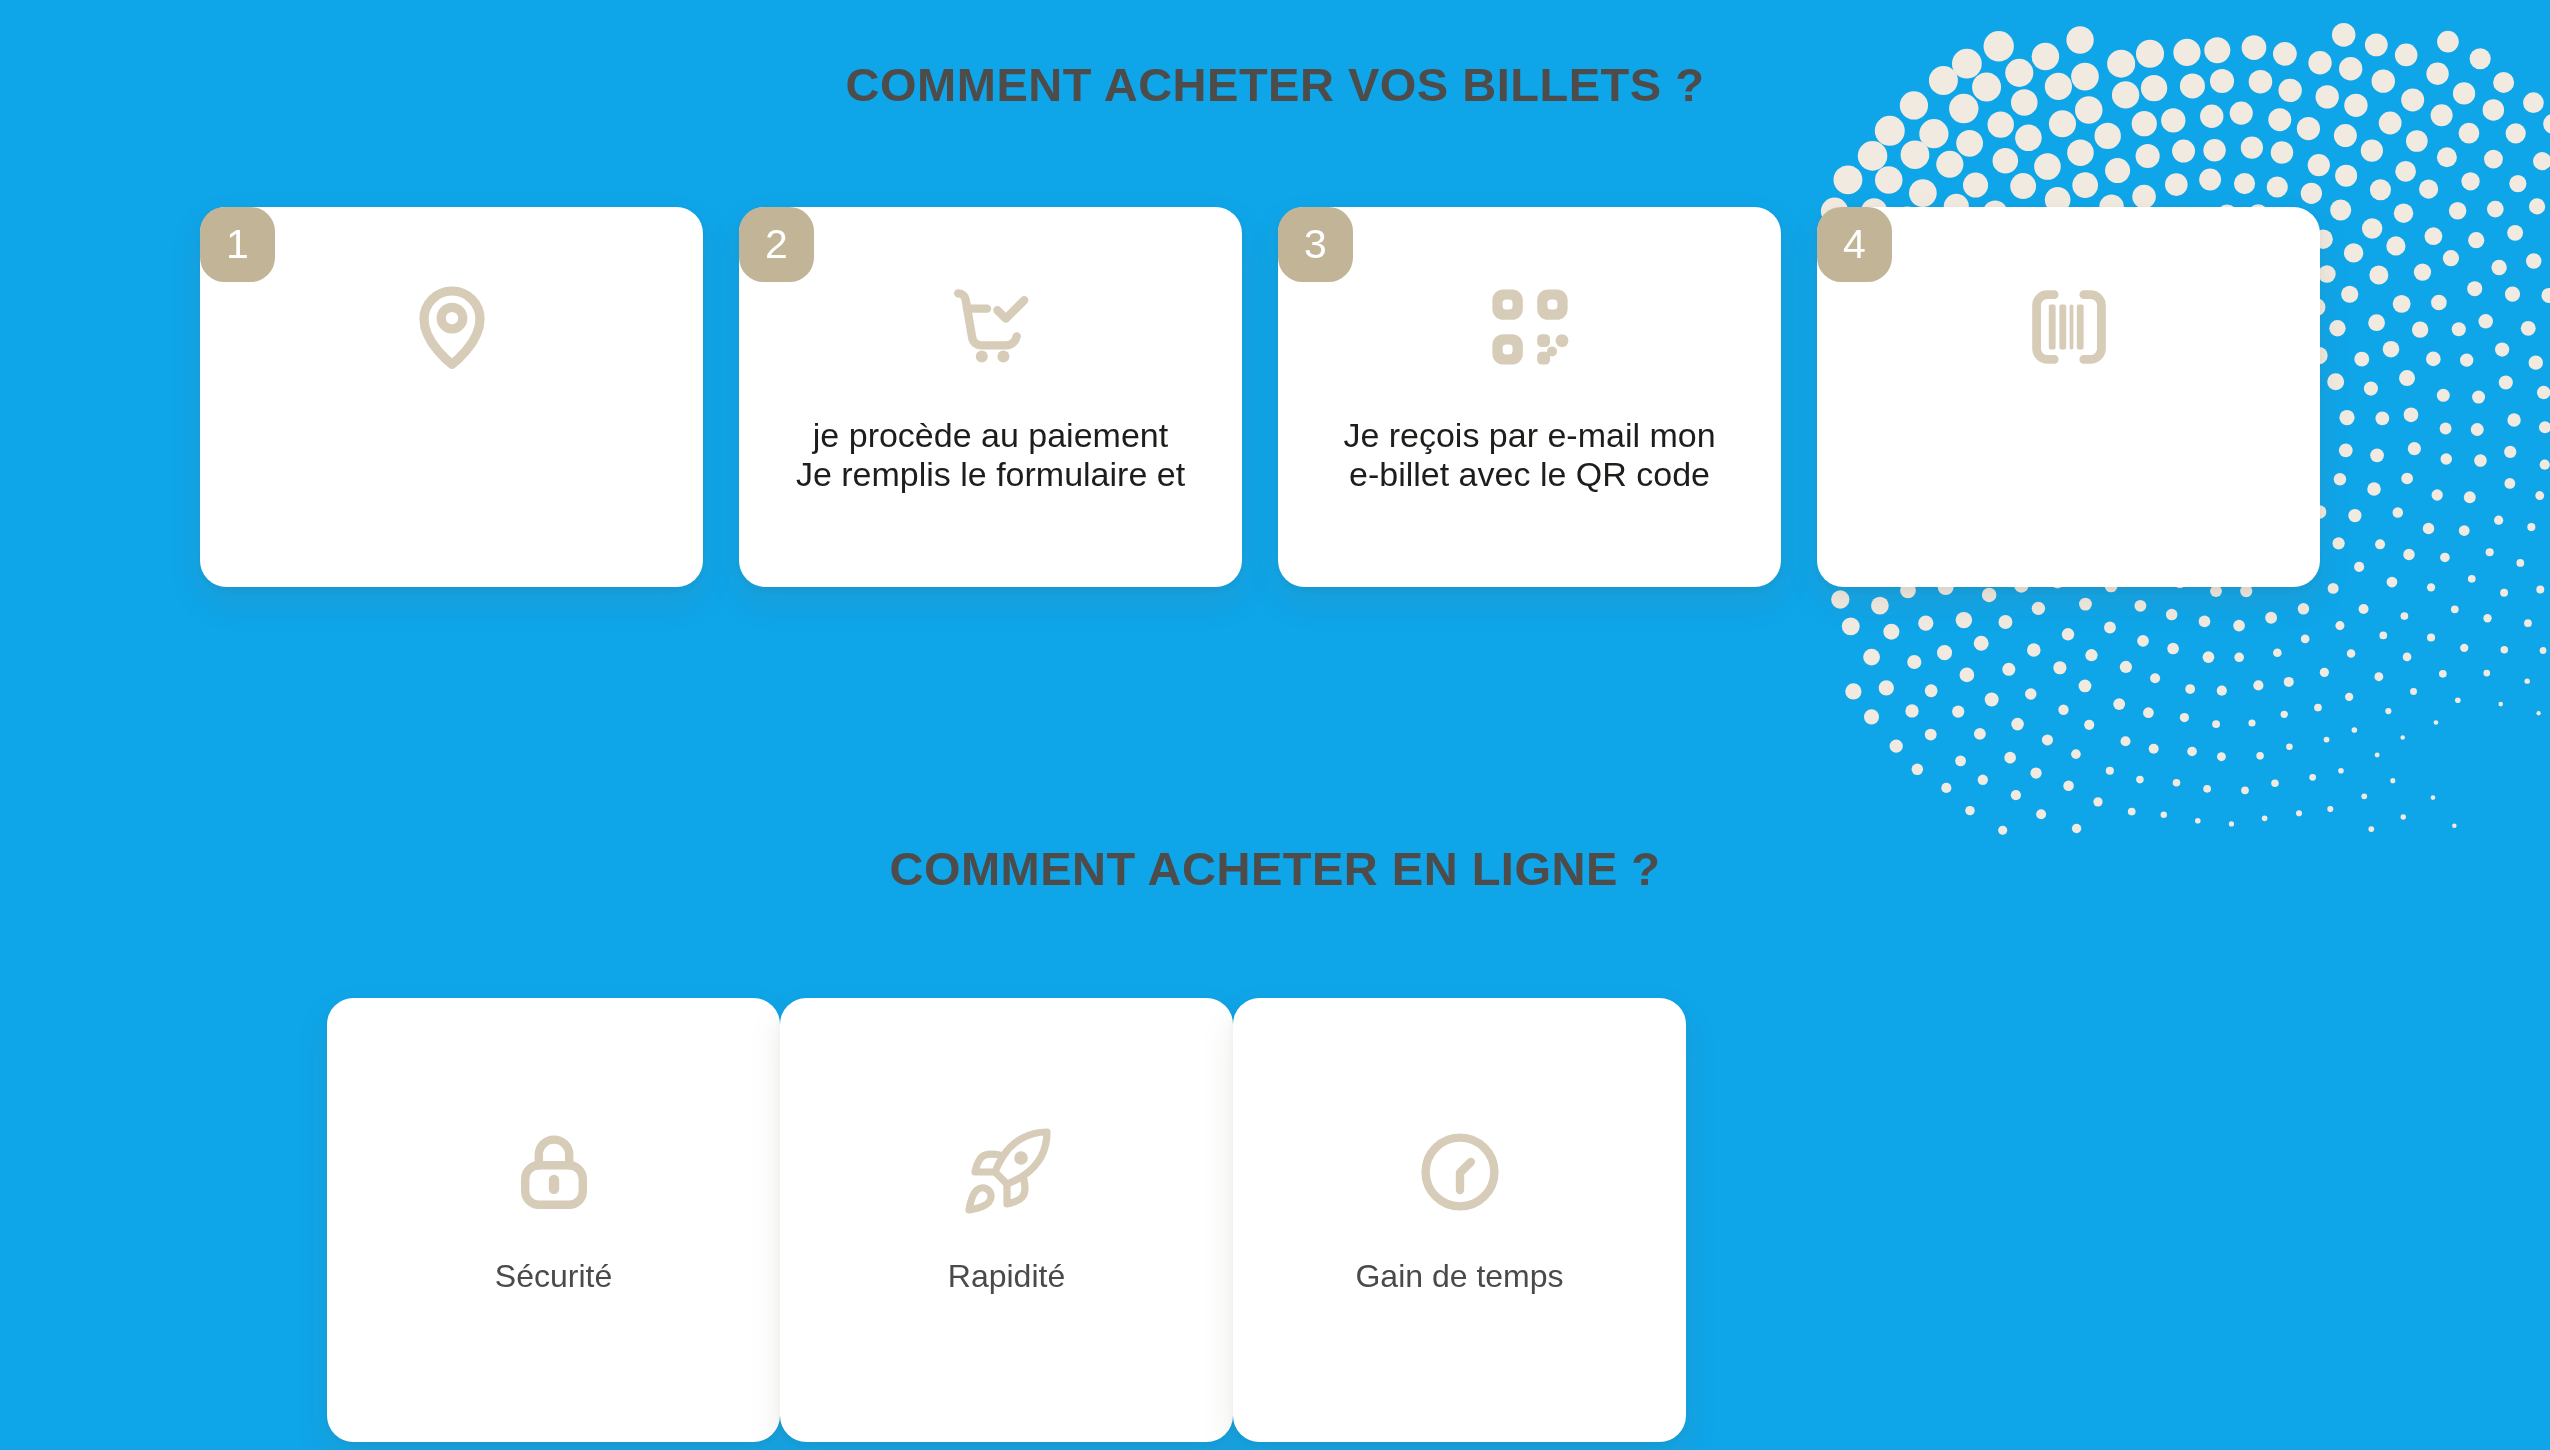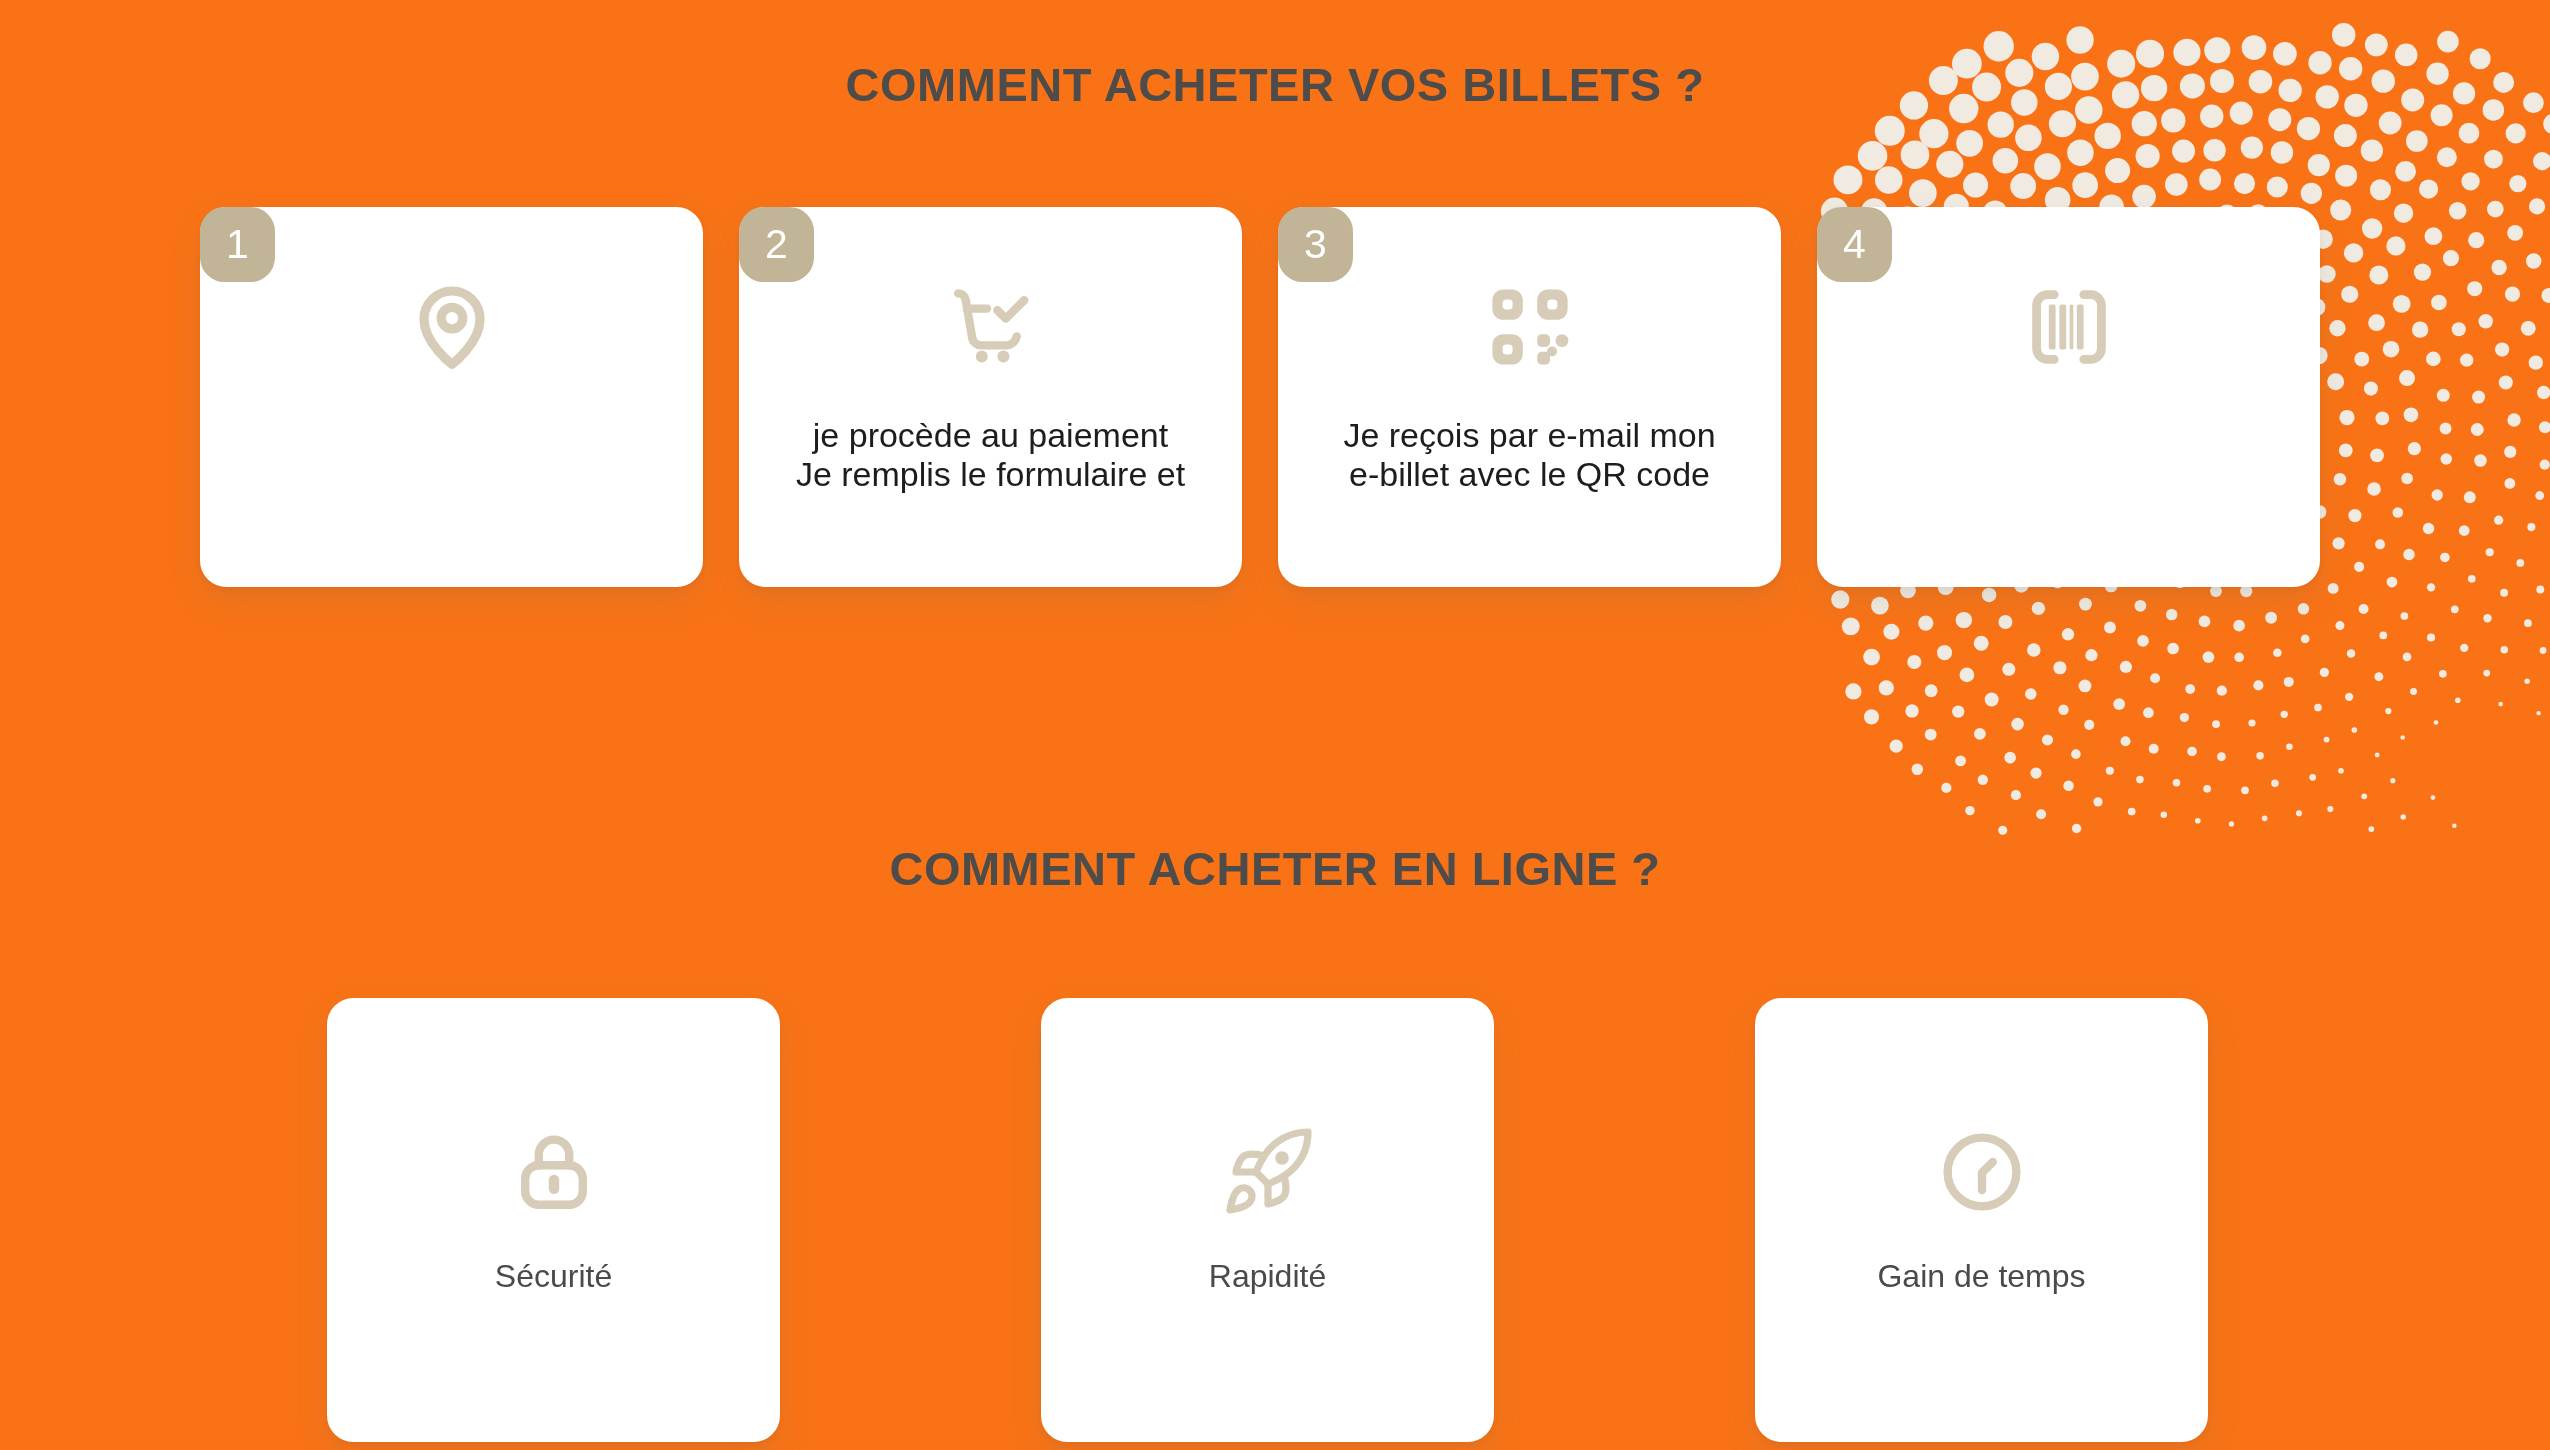--- a/index.html
+++ b/index.html
@@ -1,17 +1,17 @@
 <!DOCTYPE html>
 <html style="--badge: #c2b496; --icon: #d6ccb7; --title: #4d4c4a; --step-text: #1d1d1b; --label-text: #4b4a48; --card-bg: #ffffff;font-size:15px"><head>
 <meta charset="utf-8">
 <style>
   html,body{margin:0;padding:0;background:#fff;}
   .page{
-    position:relative;width:2550px;height:1450px;background:#f97316;overflow:hidden;
+    position:relative;width:2550px;height:1450px;background:#0ea5e9;overflow:hidden;
     font-family:"Liberation Sans","DejaVu Sans",sans-serif;
   }
   .dots-svg{position:absolute;left:1801px;top:9.4px;width:754px;height:896px;z-index:0;}
   .sec-title{
     position:absolute;left:0;width:100%;margin:0;text-align:center;z-index:1;
     font-size:47px;font-weight:700;color:var(--title,#4d4c4a);letter-spacing:0.5px;
   }
   #title-how{top:57px;}
   #title-why{top:841px;}
   .steps-row{position:absolute;left:200px;top:207px;display:flex;gap:36px;z-index:1;}
@@ -26,21 +26,21 @@
     background:var(--badge,#c2b496);color:#fff;font-size:41px;line-height:1;
     display:flex;align-items:center;justify-content:center;
   }
   .step-icon{margin-top:72px;width:96px;height:96px;}
   .step-icon svg,.benefit-icon svg{width:100%;height:100%;display:block;}
   .step-text{
     margin:41px 0 0;text-align:center;font-size:34px;line-height:39px;
     color:var(--step-text,#1d1d1b);
   }
   .step-text span{display:block;}
-  .benefits-row{position:absolute;left:327px;top:998px;display:flex;gap:261px;z-index:1;}
+  .benefits-row{position:absolute;left:327px;top:998px;display:flex;z-index:1;}
   .benefit-card{width:453px;height:444px;}
   .benefit-icon{margin-top:126px;width:96px;height:96px;}
   .benefit-label{
     margin:38px 0 0;text-align:center;font-size:32px;
     color:var(--label-text,#4b4a48);
   }
 </style>
 </head>
 <body>
 

